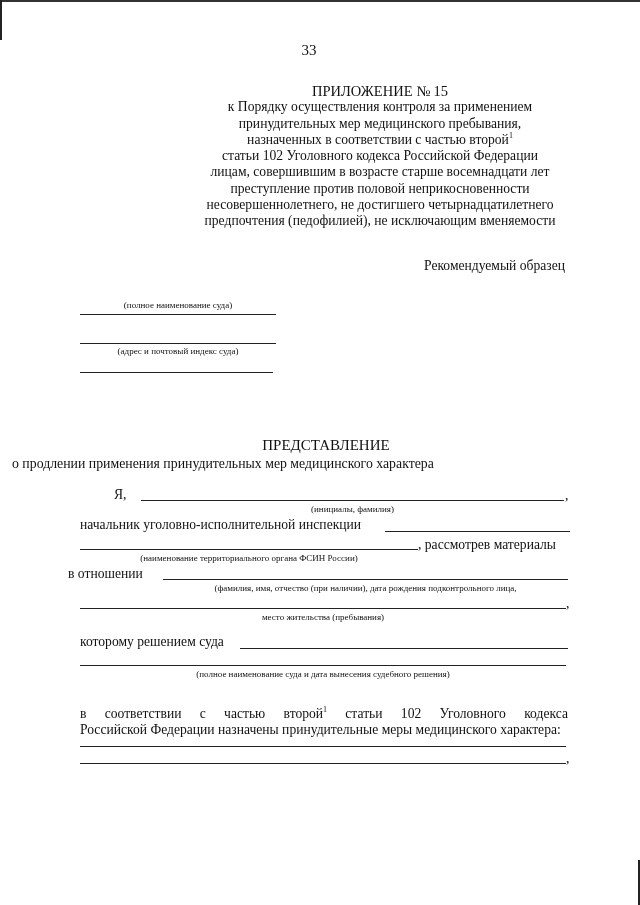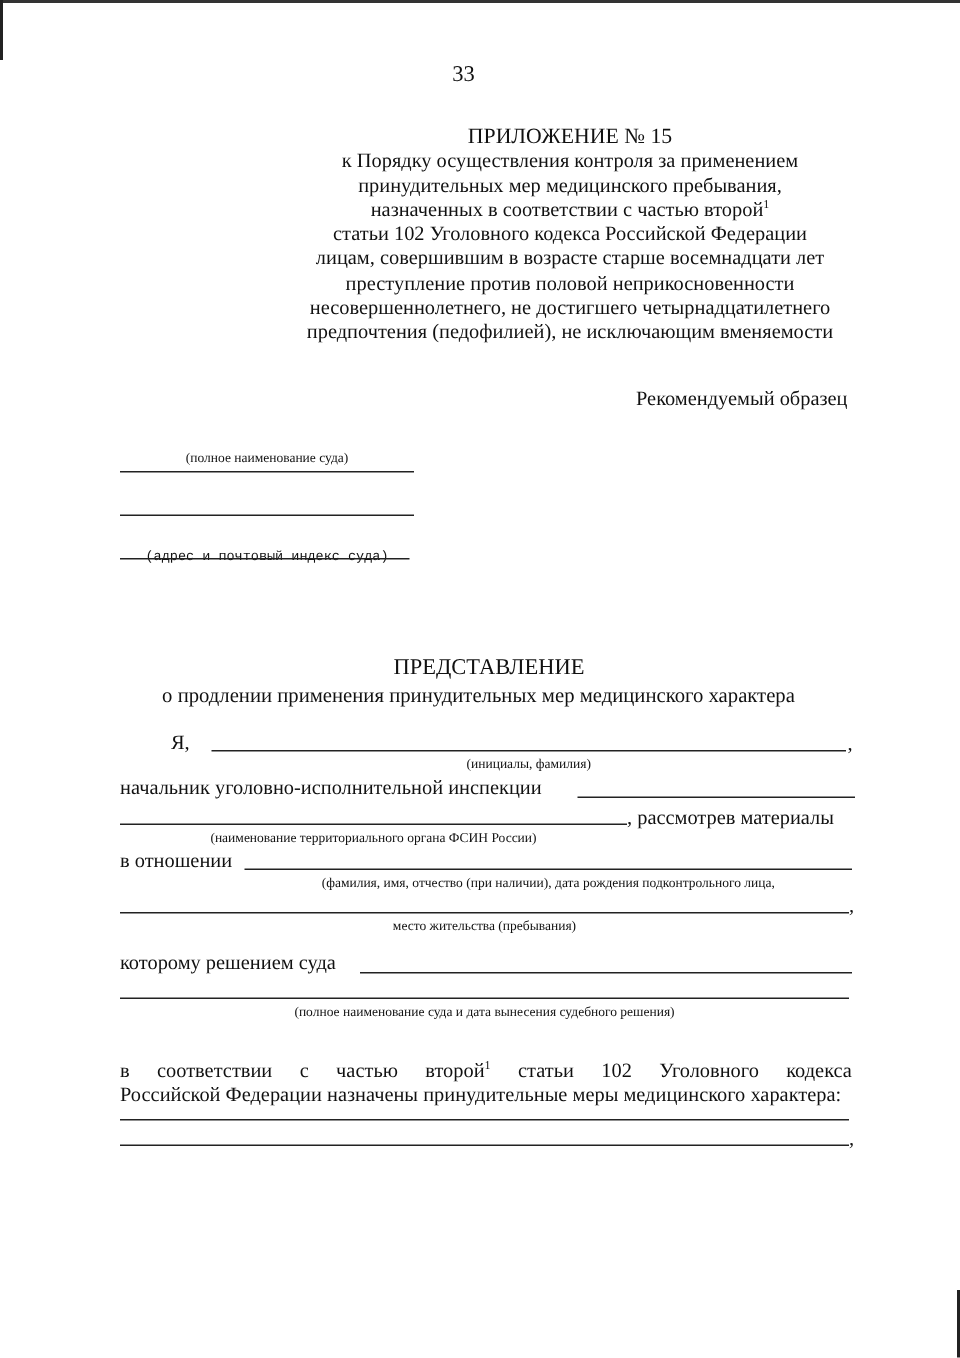--- a/index.html
+++ b/index.html
@@ -19,21 +19,21 @@
     .header-block { position: absolute; left: 180px; width: 400px; top: 83px; text-align: center; font-size: 13.6px; line-height: 16.3px; }
     .header-block .title { font-size: 14.5px; }
     sup { font-size: 8px; vertical-align: super; line-height: 0; }
 
     .sample { right: 75px; top: 258px; font-size: 13.6px; }
 
     .court-line { position: absolute; height: 1px; background: #222; }
     .caption { position: absolute; font-size: 9px; text-align: center; white-space: nowrap; }
 
     .doc-title { left: 0; width: 640px; top: 437px; text-align: center; font-size: 15px; padding-left: 12px; box-sizing: border-box; }
-    .doc-subtitle { left: 0; width: 604px; top: 456px; text-align: center; font-size: 13.8px; padding-left: 12px; box-sizing: border-box; margin-left: 11px; }
+    .doc-subtitle { left: 0; width: 604px; top: 456px; text-align: left; font-size: 13.8px; padding-left: 12px; box-sizing: border-box; }
 
     .txt { position: absolute; font-size: 13.6px; white-space: nowrap; }
     .justified-row { position: absolute; left: 80px; width: 488px; font-size: 13.6px; display: flex; justify-content: space-between; white-space: nowrap; }
   </style>
 </head>
 <body>
 
 <div class="scan-border-top"></div>
 <div class="scan-border-left"></div>
 <div class="scan-border-right"></div>
@@ -50,39 +50,39 @@
   <div>преступление против половой неприкосновенности</div>
   <div>несовершеннолетнего, не достигшего четырнадцатилетнего</div>
   <div>предпочтения (педофилией), не исключающим вменяемости</div>
 </div>
 
 <div class="abs sample">Рекомендуемый образец</div>
 
 <div class="court-line" style="left:80px; top:314px; width:196px;"></div>
 <div class="caption" style="left:80px; width:196px; top:300px;">(полное наименование суда)</div>
 <div class="court-line" style="left:80px; top:343px; width:196px;"></div>
-<div class="caption" style="left:80px; width:196px; top:366px;font-family:Liberation Mono, monospace;">(адрес и почтовый индекс суда)</div>
+<div class="caption" style="left:80px; width:196px; top:346px;">(адрес и почтовый индекс суда)</div>
 <div class="court-line" style="left:80px; top:372px; width:193px;"></div>
 
 <div class="abs doc-title">ПРЕДСТАВЛЕНИЕ</div>
 <div class="abs doc-subtitle">о продлении применения принудительных мер медицинского характера</div>
 
 <div class="txt" style="left:114px; top:487px;">Я,</div>
 <div class="court-line" style="left:141px; top:500px; width:423px;"></div>
 <div class="txt" style="left:565px; top:488px;">,</div>
 <div class="caption" style="left:141px; width:423px; top:504px;">(инициалы, фамилия)</div>
 
 <div class="txt" style="left:80px; top:517px;">начальник  уголовно-исполнительной  инспекции</div>
 <div class="court-line" style="left:385px; top:531px; width:185px;"></div>
 
 <div class="court-line" style="left:80px; top:549px; width:338px;"></div>
 <div class="txt" style="left:418px; top:537px;text-align:center;">, рассмотрев материалы</div>
 <div class="caption" style="left:80px; width:338px; top:553px;">(наименование территориального органа ФСИН России)</div>
 
-<div class="txt" style="left:80px; top:566px;">в отношении</div>
+<div class="txt" style="left:68px; top:566px;">в отношении</div>
 <div class="court-line" style="left:163px; top:579px; width:405px;"></div>
 <div class="caption" style="left:163px; width:405px; top:583px;">(фамилия, имя, отчество (при наличии), дата рождения подконтрольного лица,</div>
 
 <div class="court-line" style="left:80px; top:608px; width:486px;"></div>
 <div class="txt" style="left:566px; top:596px;">,</div>
 <div class="caption" style="left:80px; width:486px; top:612px;">место жительства (пребывания)</div>
 
 <div class="txt" style="left:80px; top:634px;">которому решением суда</div>
 <div class="court-line" style="left:240px; top:648px; width:328px;"></div>
 <div class="court-line" style="left:80px; top:665px; width:486px;"></div>

